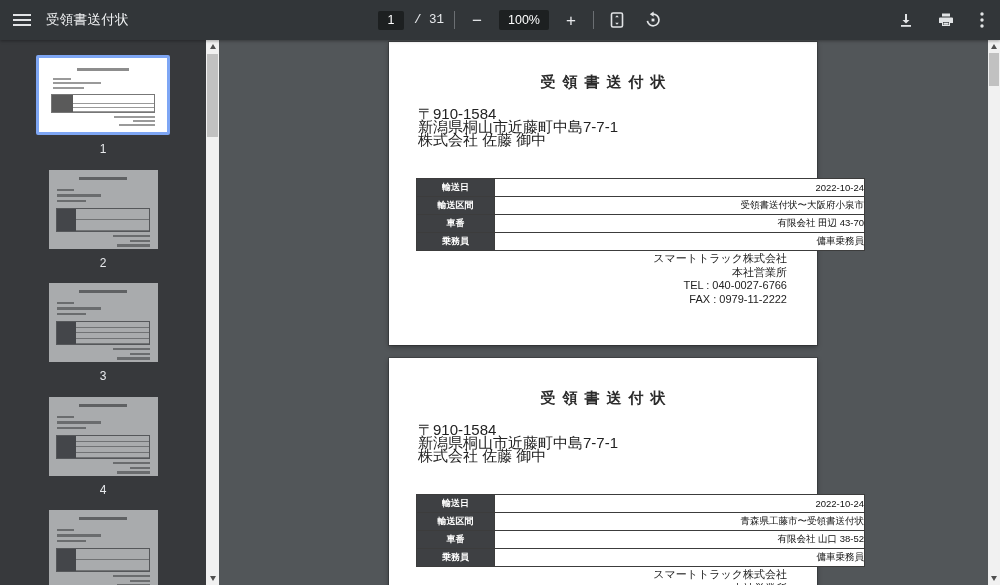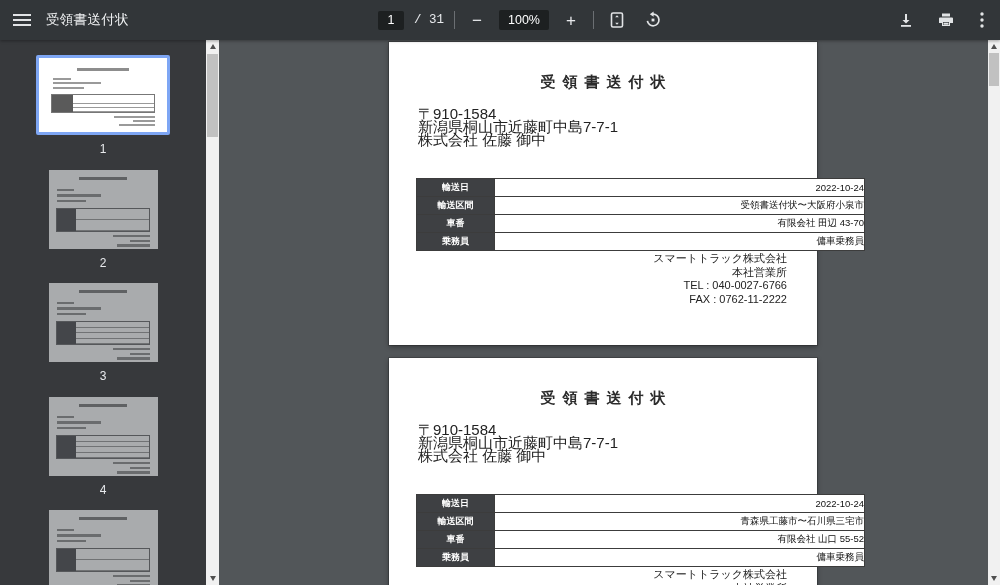--- a/index.html
+++ b/index.html
@@ -300,44 +300,44 @@
         <tr>
           <th>乗務員</th>
           <td>傭車乗務員</td>
         </tr>
       </tbody>
     </table>
     <div class="sender">
       <div>スマートトラック株式会社</div>
       <div>本社営業所</div>
       <div>TEL : 040-0027-6766</div>
-      <div>FAX : 0762-11-2222</div>
+      <div>FAX : 0979-11-2222</div>
     </div>
   </section>
 
   <section class="page page-2">
     <h1 class="doc-title">受領書送付状</h1>
     <div class="addr">
       <div>〒910-1584</div>
       <div>新潟県桐山市近藤町中島7-7-1</div>
       <div>株式会社 佐藤 御中</div>
     </div>
     <table class="doc-table">
       <tbody>
         <tr>
           <th>輸送日</th>
           <td>2022-10-24</td>
         </tr>
         <tr>
           <th>輸送区間</th>
-          <td>青森県工藤市〜石川県三宅市</td>
+          <td>青森県工藤市〜受領書送付状</td>
         </tr>
         <tr>
           <th>車番</th>
-          <td>有限会社 山口 55-52</td>
+          <td>有限会社 山口 38-52</td>
         </tr>
         <tr>
           <th>乗務員</th>
           <td>傭車乗務員</td>
         </tr>
       </tbody>
     </table>
     <div class="sender">
       <div>スマートトラック株式会社</div>
       <div>本社営業所</div>

